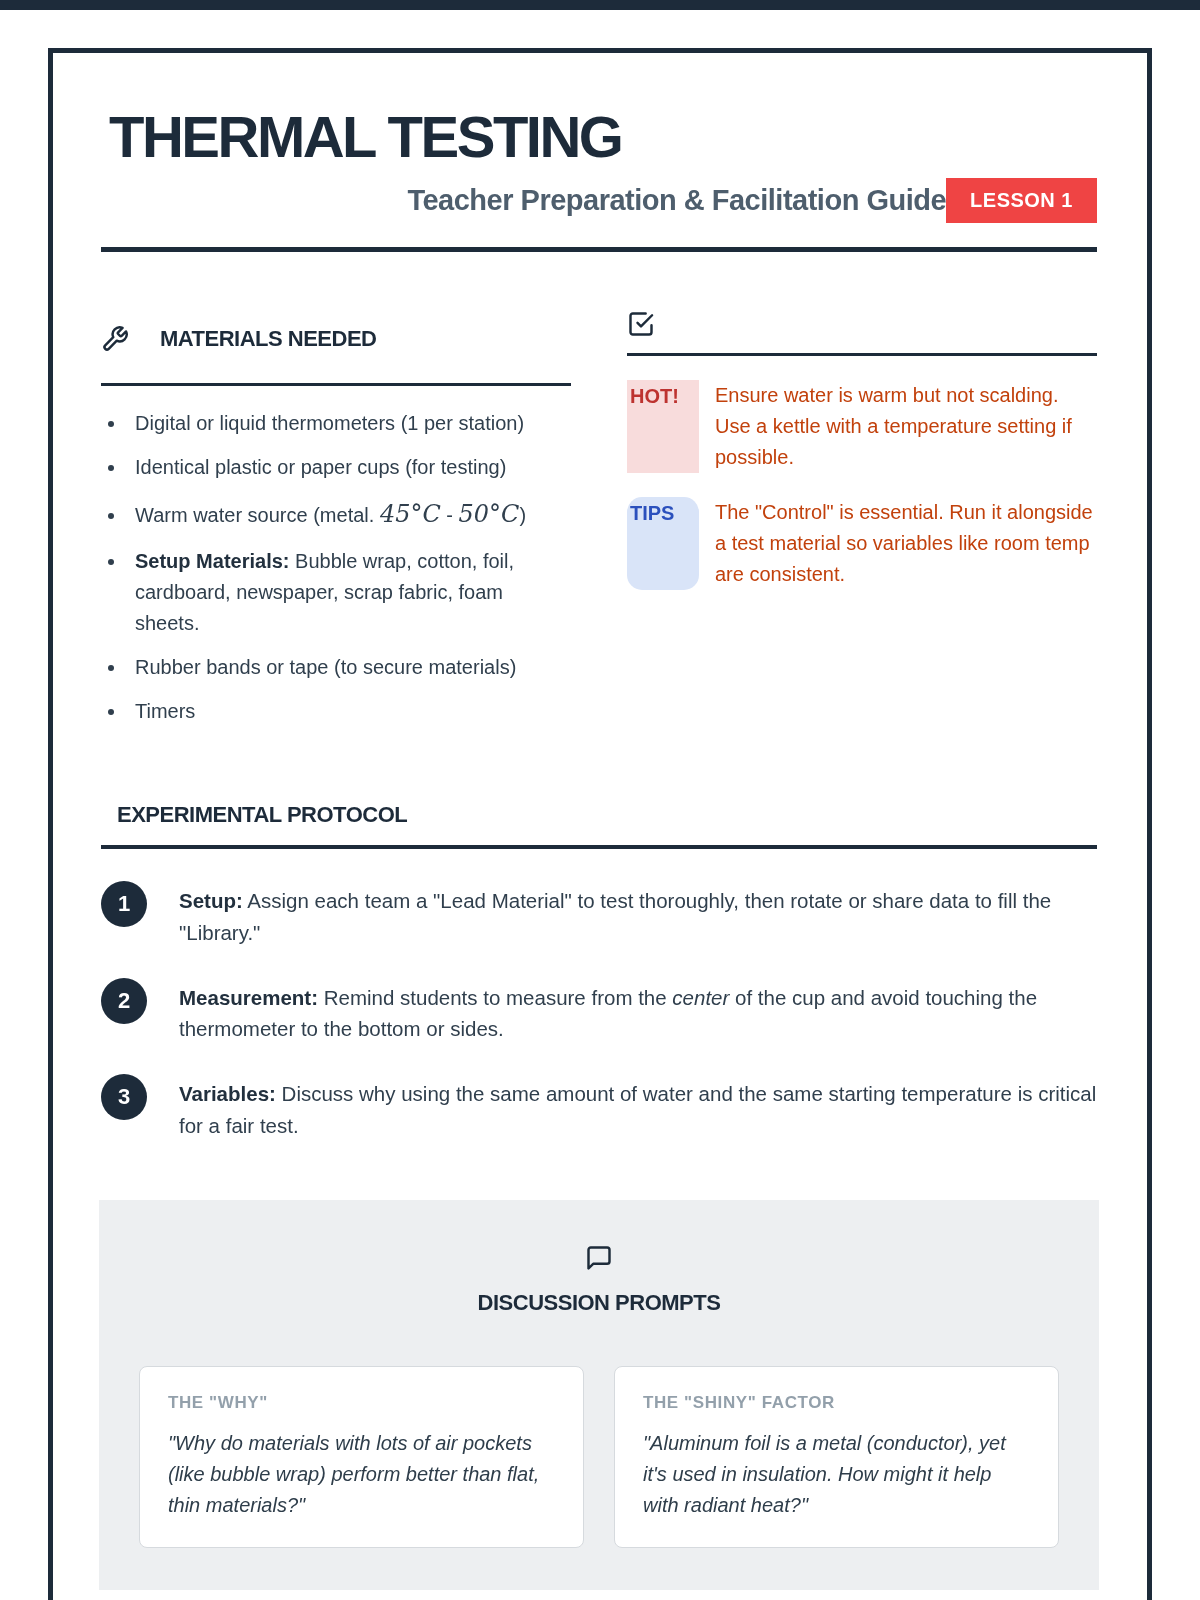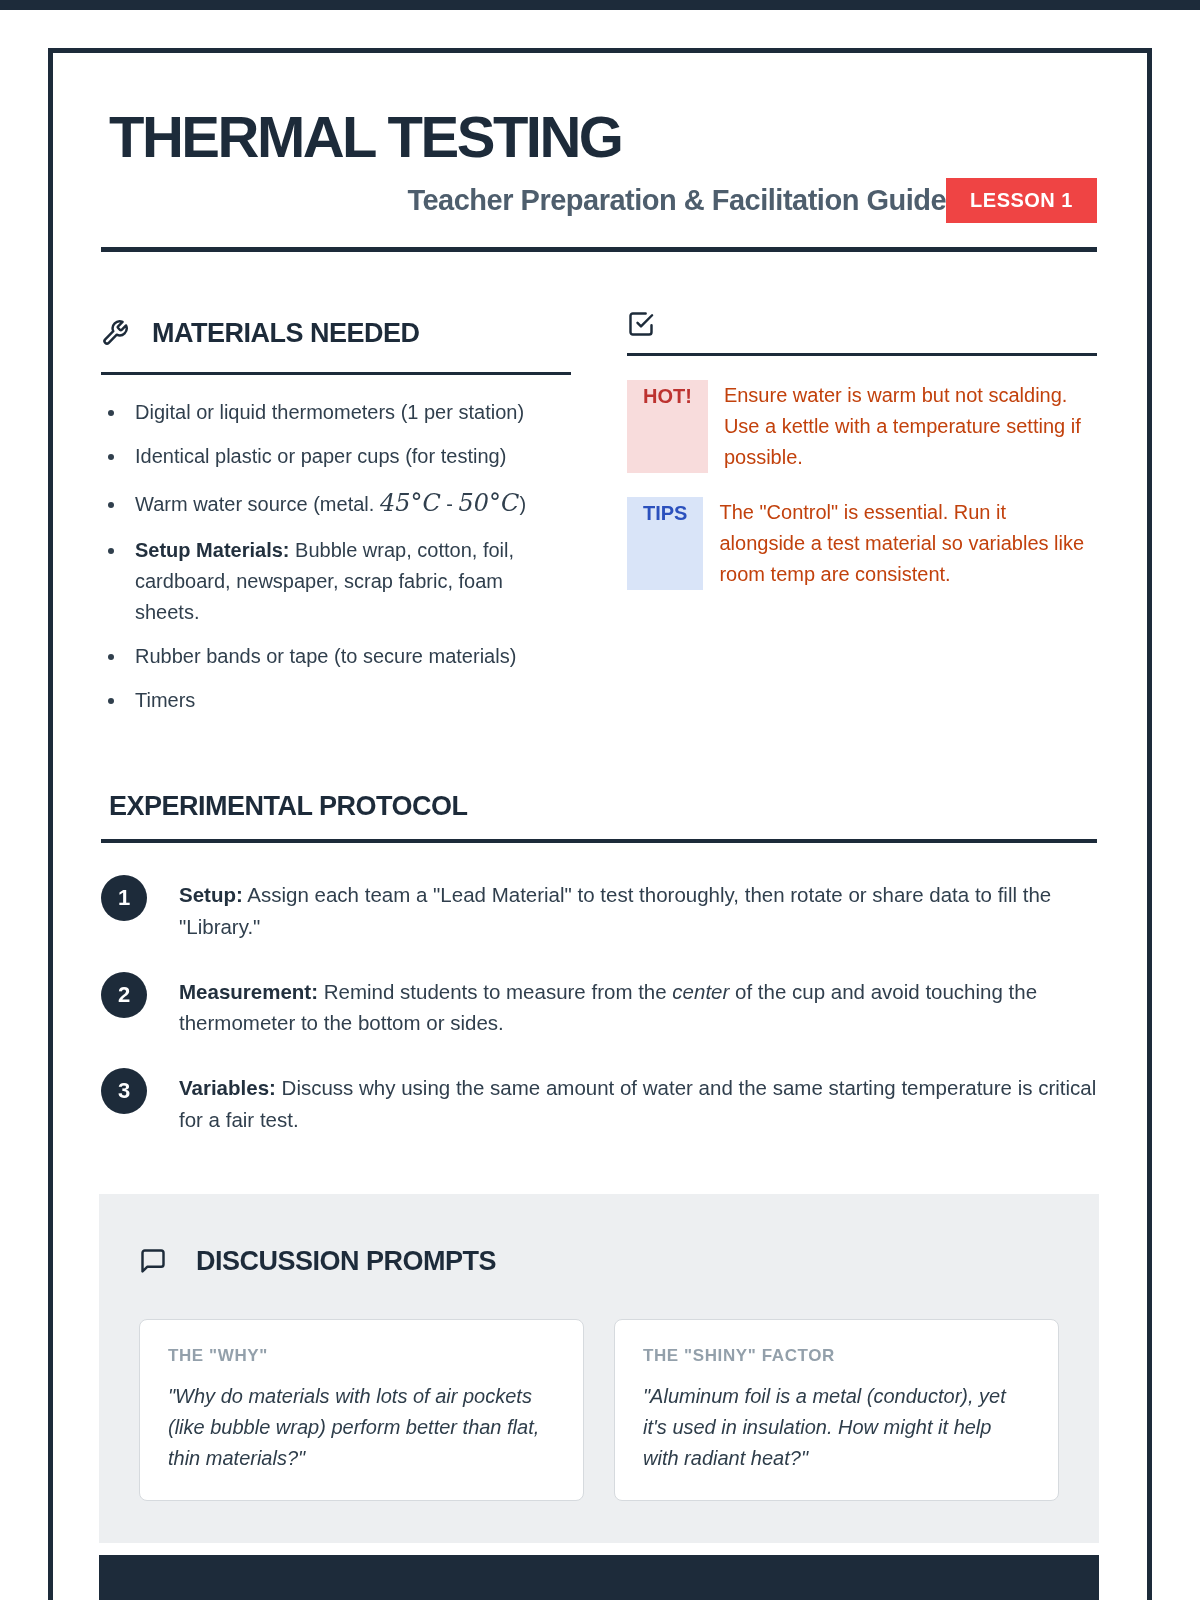--- a/index.html
+++ b/index.html
@@ -69,22 +69,22 @@
     margin-top: 58px;
   }
   .section-head {
     display: flex;
     align-items: center;
     gap: 15px;
     border-bottom: 3px solid #1d2b3a;
     padding-bottom: 15px;
   }
   .section-head h2, .protocol-head h2, .panel-head h2 {
-    margin: 8px;
-    font-size: 27px;
+    margin: 16px;
+    font-size: 22px;
     font-weight: 800;
     letter-spacing: -0.5px;
     color: #1d2b3a;
   }
   .icon svg {
     display: block;
     width: 28px;
     height: 28px;
     stroke: #1d2b3a;
     stroke-width: 2.1;
@@ -111,26 +111,26 @@
     font-size: 24px;
   }
   .callout {
     display: flex;
     align-items: stretch;
     margin-top: 24px;
   }
   .callout-label {
     flex: 0 0 72px;
     box-sizing: border-box;
-    padding: 5px 16px;
+    padding: 5px 3px;
     font-weight: 800;
     font-size: 20px;
   }
   .callout.hot  .callout-label { background: #f8dcdc; color: #bd3330; }
-  .callout.tips .callout-label { background: #d9e4f8; color: #2b50bd; }
+  .callout.tips .callout-label { background: #d9e4f8; color: #2b50bd; border-radius: 15px; }
   .callout-text {
     flex: 1;
     padding-left: 16px;
     font-size: 20px;
     line-height: 1.55;
     color: #c2410c;
   }
   .protocol { margin-top: 62px; }
   .protocol-rule {
     border: none;
@@ -162,21 +162,22 @@
     padding-top: 4px;
   }
   .panel {
     background: #edeff1;
     margin: 58px -2px 0 -2px;
     padding: 44px 40px 42px 40px;
   }
   .panel-head {
     display: flex;
     align-items: center;
-    gap: 21px;
+    gap: 2px;
+    flex-direction: column;
   }
   .prompt-cards {
     display: grid;
     grid-template-columns: 1fr 1fr;
     gap: 30px;
     margin-top: 34px;
   }
   .prompt-card {
     background: #ffffff;
     border: 1px solid #d6dade;

